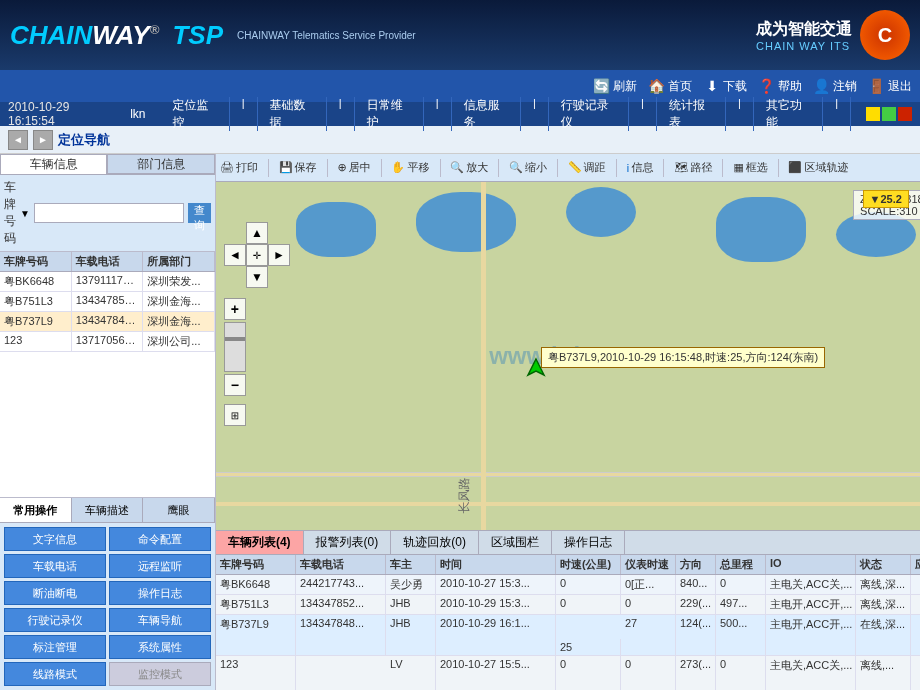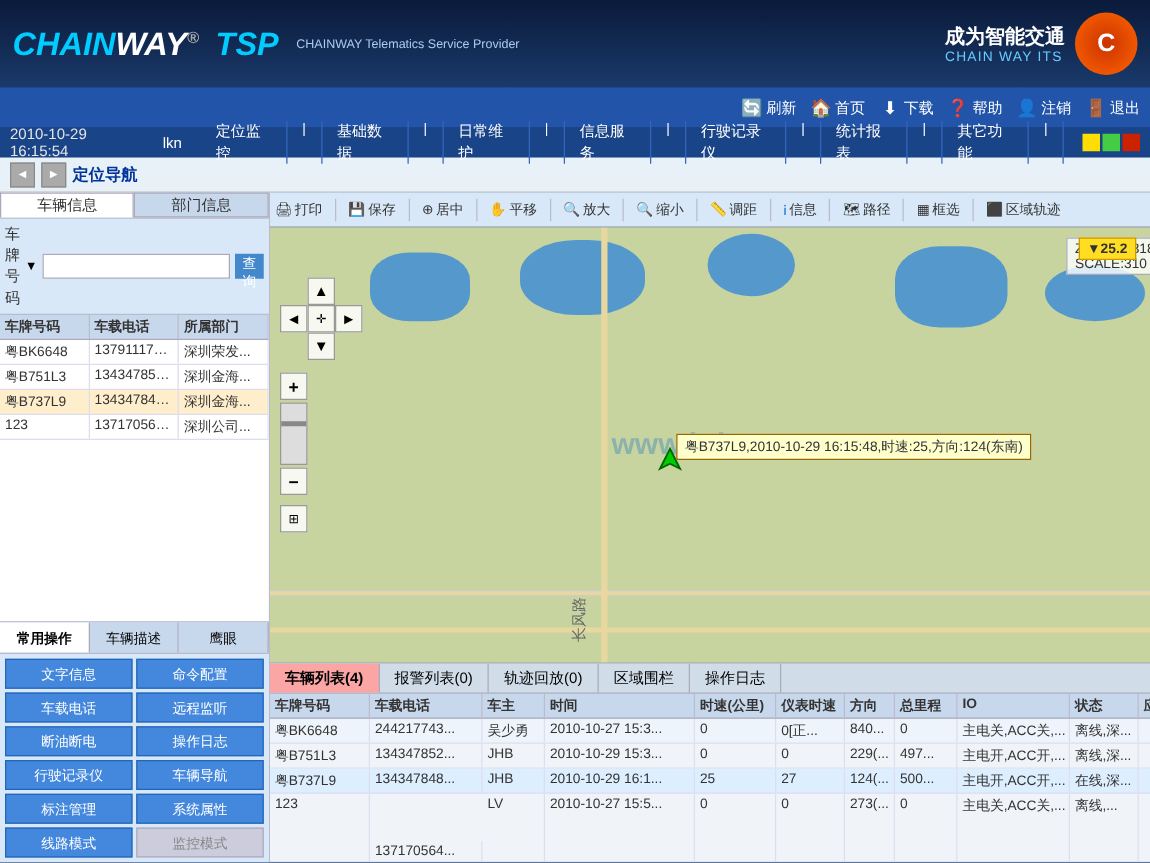--- a/index.html
+++ b/index.html
@@ -410,21 +410,21 @@
           <div class="bt-cell" style="width:90px;">主电开,ACC开,...</div>
           <div class="bt-cell" style="width:55px;">离线,深...</div>
           <div class="bt-cell" style="width:40px;"></div>
         </div>
 
         <div class="bt-row" style="background:#ddeeff;">
           <div class="bt-cell" style="width:80px;">粤B737L9</div>
           <div class="bt-cell" style="width:90px;">134347848...</div>
           <div class="bt-cell" style="width:50px;">JHB</div>
           <div class="bt-cell" style="width:120px;">2010-10-29 16:1...</div>
-          <div class="bt-cell" style="width:65px;">25</div>
+          <div class="bt-cell" style="width:65px;margin-top:24px;">25</div>
           <div class="bt-cell" style="width:55px;">27</div>
           <div class="bt-cell" style="width:40px;">124(...</div>
           <div class="bt-cell" style="width:50px;">500...</div>
           <div class="bt-cell" style="width:90px;">主电开,ACC开,...</div>
           <div class="bt-cell" style="width:55px;">在线,深...</div>
           <div class="bt-cell" style="width:40px;"></div>
         </div>
 
         <div class="bt-row">
           <div class="bt-cell" style="width:80px;">123</div>

